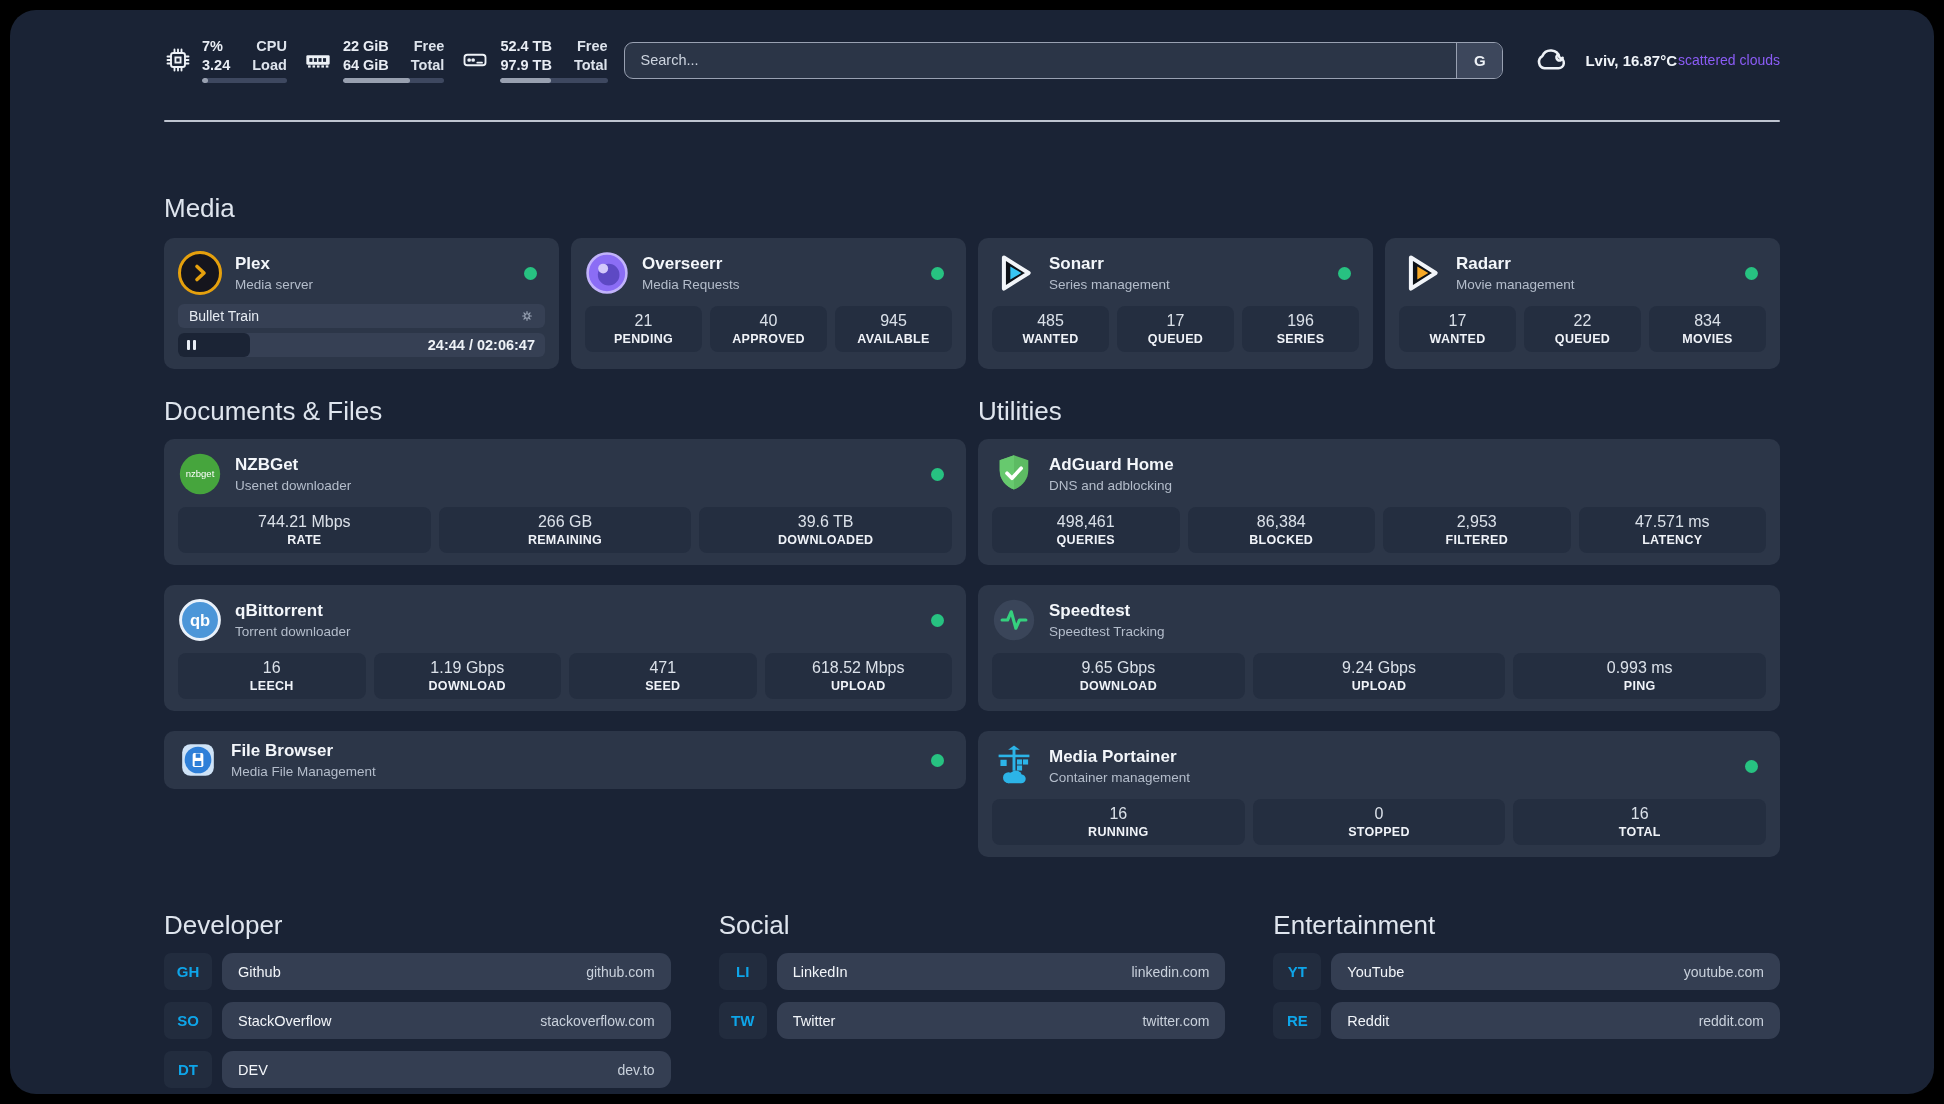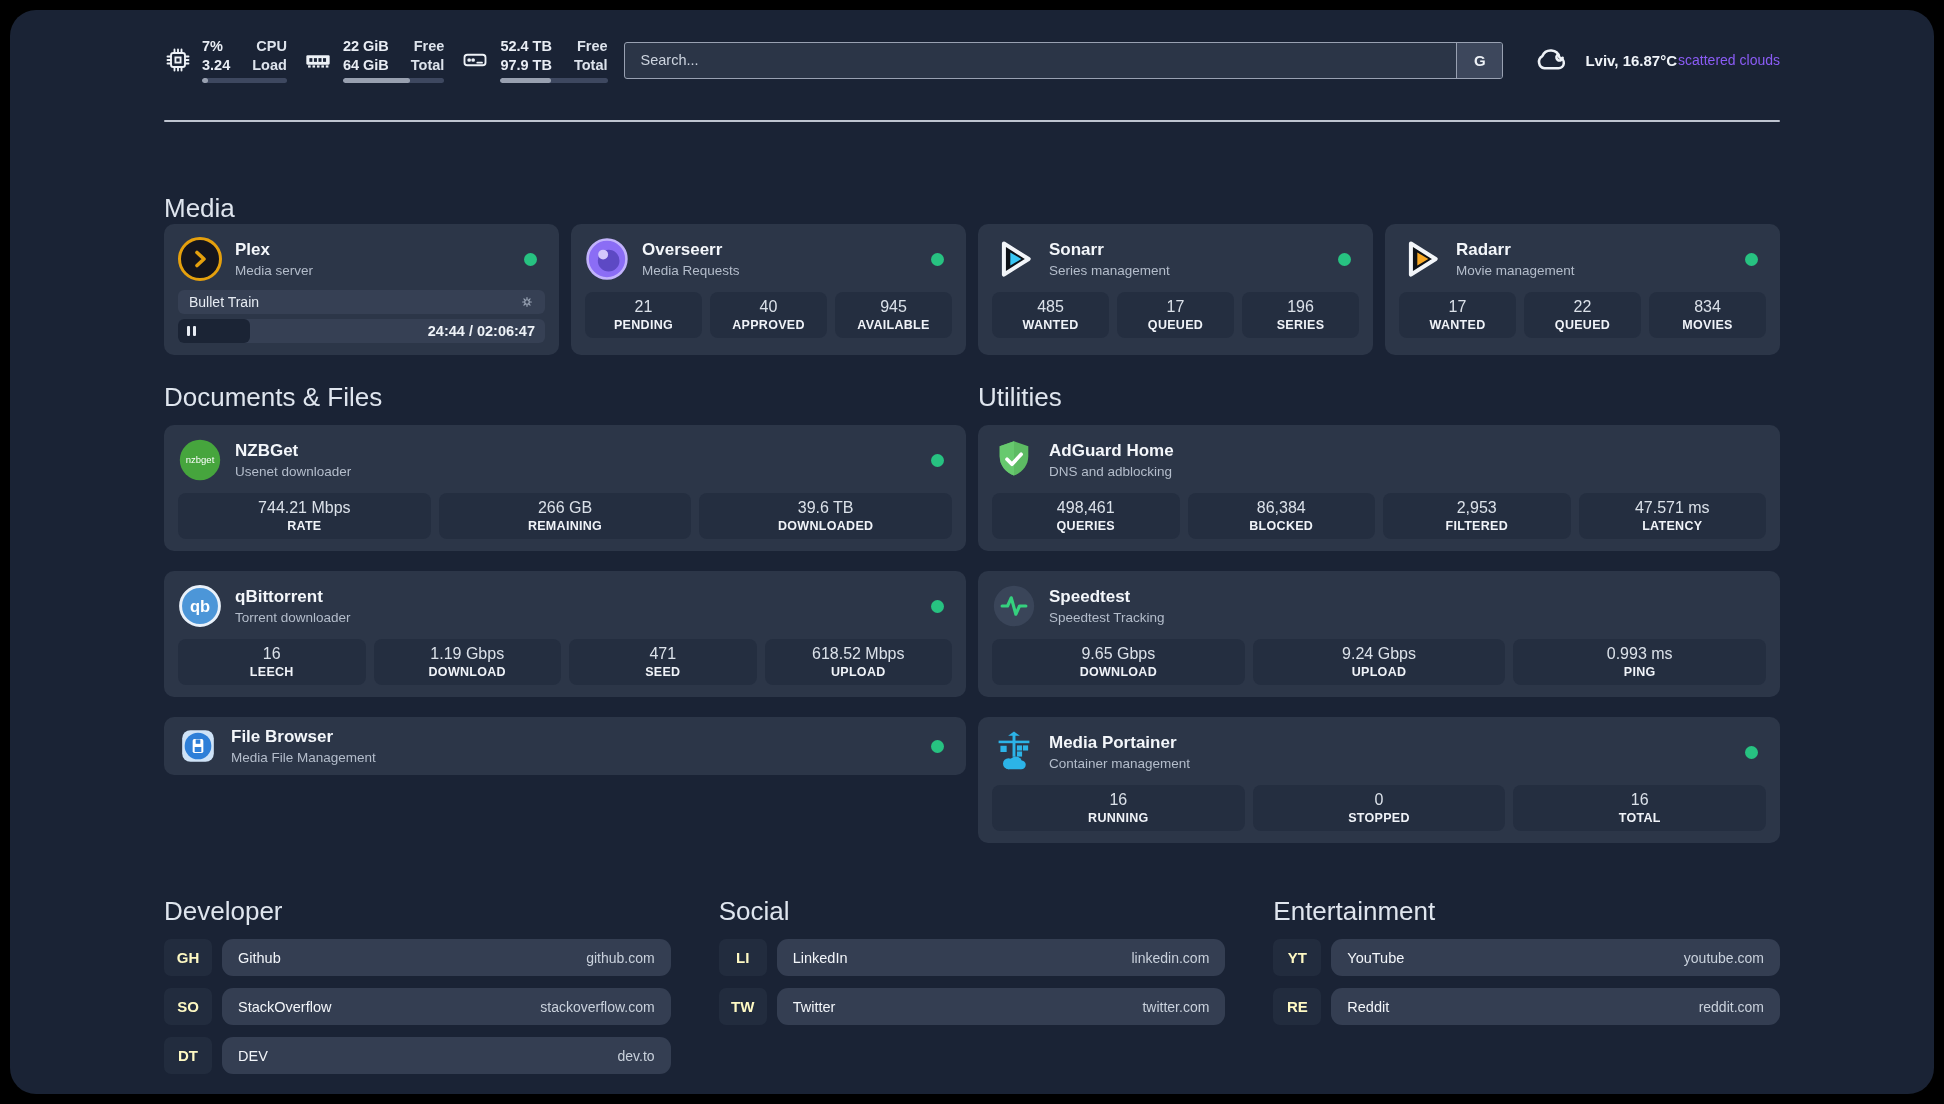--- a/index.html
+++ b/index.html
@@ -11,34 +11,34 @@
   .header { display:flex; align-items:center; margin-top:26px; height:48px; }
   .sys-stats { display:flex; gap:16px; align-items:center; }
   .sys-stat { display:flex; gap:10px; align-items:center; }
   .sys-stat svg { flex:none; }
   .sys-body { display:flex; flex-direction:column; gap:4px; }
   .sys-cols { display:flex; gap:22px; justify-content:space-between; }
   .sys-col { display:flex; flex-direction:column; gap:1px; font-size:14.5px; font-weight:600; color:#e9edf4; line-height:1.25; }
   .sys-col.labels { text-align:right; color:#dde3ec; }
   .sys-bar { height:5px; border-radius:3px; background:#3e4860; overflow:hidden; }
   .sys-fill { height:100%; border-radius:3px; background:#98a0b0; }
-  .search { flex:1; display:flex; align-items:stretch; height:37px; margin:0 28px 0 16px; background:#2b3547; border:1px solid #99a1b2; border-radius:3px; overflow:hidden; }
+  .search { flex:1; display:flex; align-items:stretch; height:37px; margin:0 28px 0 16px; background:#2b3547; border:1px solid #99a1b2; border-radius:9px; overflow:hidden; }
   .search input { flex:1; background:transparent; border:none; outline:none; color:#e8edf4; font-size:14.5px; padding:0 16px; font-family:inherit; }
   .search input::placeholder { color:#cdd4df; }
   .g-btn { width:46px; display:flex; align-items:center; justify-content:center; background:#3d475c; color:#eef2f7; font-size:15px; font-weight:600; border-left:1px solid #99a1b2; }
   .weather { display:flex; align-items:center; gap:12px; }
   .weather-lines { display:flex; flex-direction:row; gap:1px; }
   .weather-1 { font-size:15px; font-weight:600; color:#f0f4f9; }
   .weather-2 { font-size:14px; color:#8b5cf6; }
   .divider { height:2px; background:#ccd3dd; opacity:.92; margin-top:36px; border-radius:1px; }
 
   
   h2.sec { font-size:26px; font-weight:500; color:#dfe5ee; line-height:32px; }
   .media-title { margin-top:70px; }
-  .media-grid { display:grid; grid-template-columns:repeat(4,1fr); gap:12px; margin-top:0; }
+  .media-grid { display:grid; grid-template-columns:repeat(4,1fr); gap:12px; margin-top:14px; }
   .twocol { display:grid; grid-template-columns:1fr 1fr; gap:12px; margin-top:26px; }
   .col > .card { margin-top:12px; }
   .col > .card + .card { margin-top:20px; }
 
   .card { background:#2c3648; border-radius:10px; padding:12px 14px; }
   .card-head { display:flex; align-items:center; gap:13px; height:46px; }
   .head-txt { display:flex; flex-direction:column; gap:2px; }
   .app-name { font-size:17px; font-weight:600; color:#f3f6fa; line-height:1.2; }
   .app-desc { font-size:13.5px; color:#b4bdcb; }
   .dot { width:13px; height:13px; border-radius:50%; background:#27c281; margin-left:auto; margin-right:8px; }
@@ -61,21 +61,21 @@
   .p-gear { margin-left:auto; padding-right:10px; display:flex; align-items:center; }
   .p-fill { position:absolute; left:0; top:0; bottom:0; background:#1b2435; border-radius:6px; display:flex; align-items:center; }
   .pause { display:flex; gap:3px; margin-left:9px; }
   .pause span { display:block; width:3px; height:10px; background:#e8edf4; border-radius:1px; }
   .p-time { position:absolute; right:10px; font-size:14.5px; font-weight:600; color:#eef2f7; }
 
   
   .links-grid { display:grid; grid-template-columns:1fr 1fr 1fr; gap:48px; margin-top:52px; }
   .link-row { display:flex; gap:10px; height:37px; margin-top:12px; }
   .link-group h2 { margin-bottom:2px; }
-  .tag { width:48px; flex:none; background:#222c3e; border-radius:7px; display:flex; align-items:center; justify-content:center; font-size:15px; font-weight:600; color:#fef9c3; }
+  .tag { width:48px; flex:none; background:#222c3e; border-radius:7px; display:flex; align-items:center; justify-content:center; font-size:15px; font-weight:600; color:#0ea5e9; }
   .bar { flex:1; background:#343e52; border-radius:11px; display:flex; align-items:center; justify-content:space-between; padding:0 16px; }
   .l-name { font-size:14.5px; color:#f2f5f9; }
   .l-url { font-size:14px; color:#c9d1dc; }
 </style>
 </head>
 <body>
 
 <div class="shell">
 <div class="content">
 

